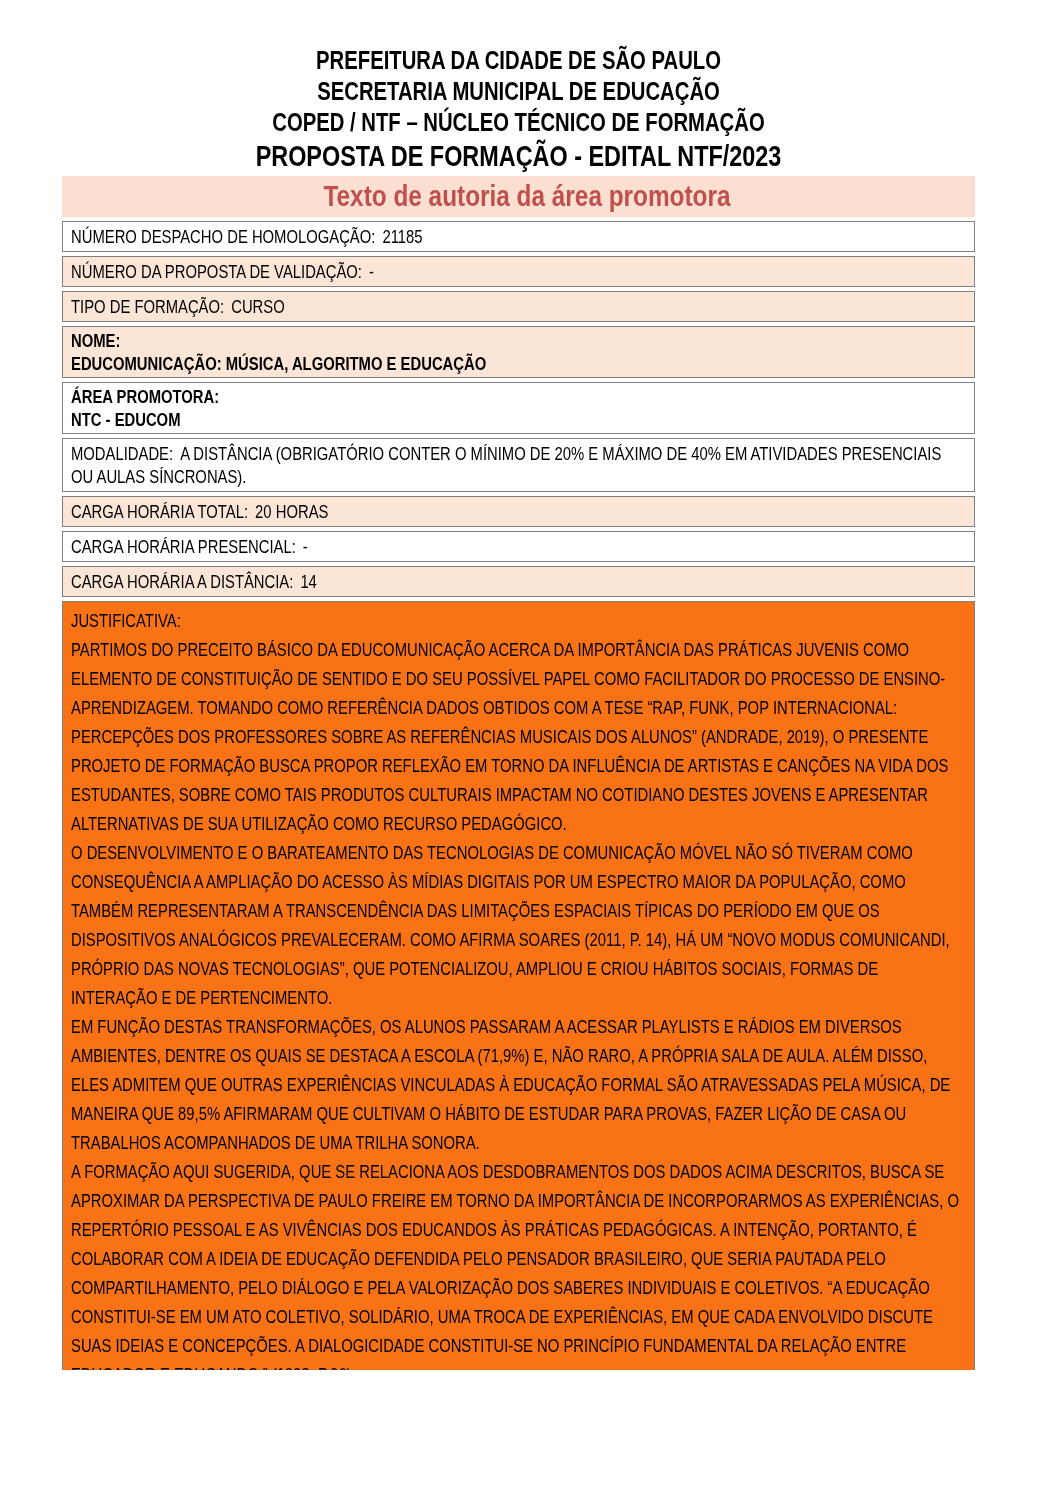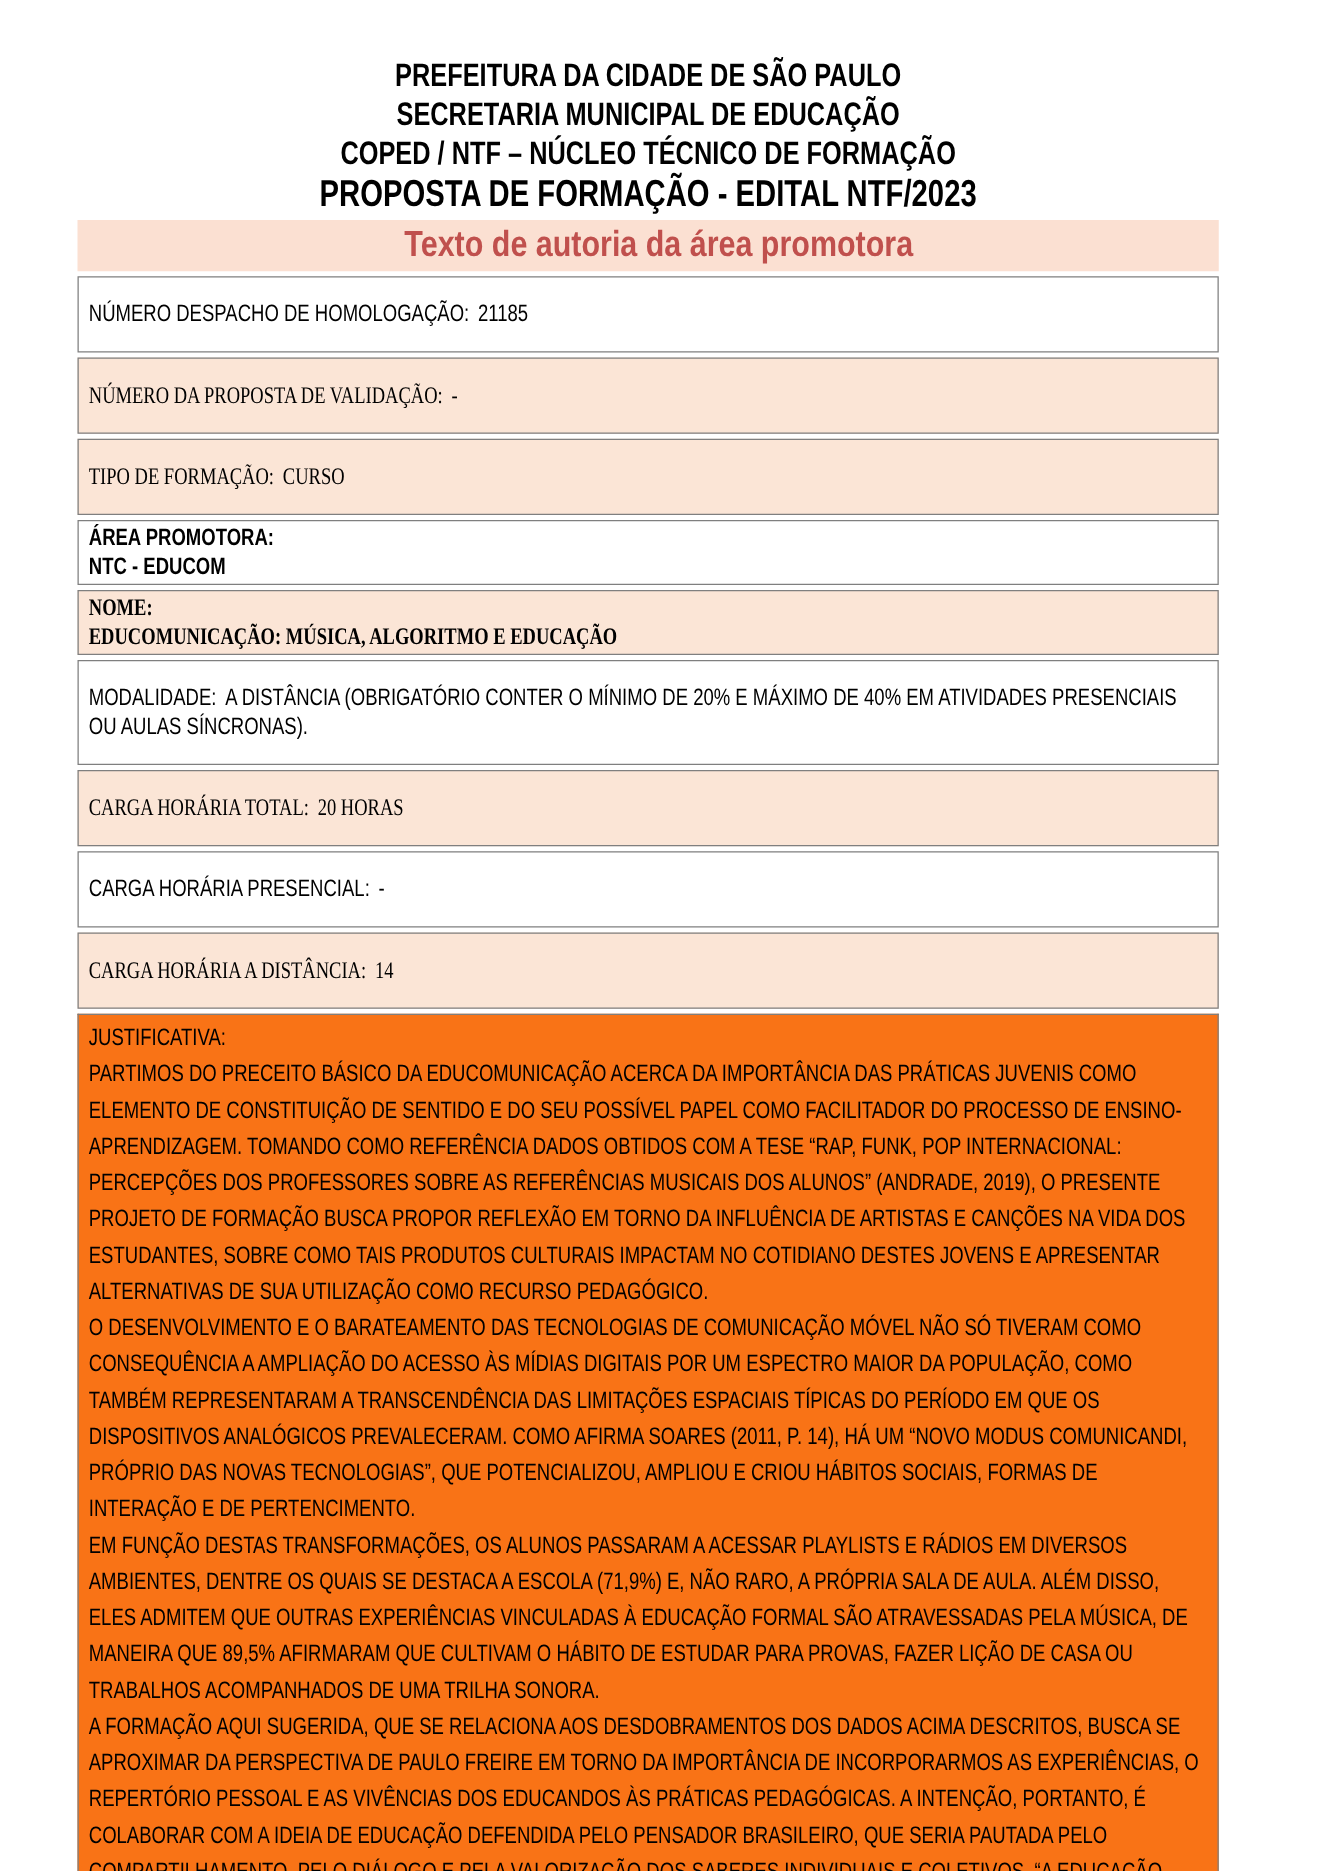--- a/index.html
+++ b/index.html
@@ -31,24 +31,24 @@
   .banner .banner-text {
     display:block; line-height:41px; white-space:nowrap;
     font-weight:bold; font-size:29px;
     color:var(--banner-text,#c0504d);
     transform:scaleX(0.84); transform-origin:50% 50%;
   }
 
   
   .row {
     border:1px solid var(--row-border,#7f7f7f);
-    margin-top:4px; padding:18px 8px;
+    margin-top:4px; padding:3px 8px;
     background:#fff; overflow:hidden;
   }
-  .row.alt { background:var(--row-alt-bg,#fbe5d6);font-family:Liberation Serif, serif; }
+  .row.alt { background:var(--row-alt-bg,#fbe5d6); }
   .narrow {
     width:128.2%;
     transform:scaleX(0.78); transform-origin:0 0;
     font-size:19px; line-height:23px;
   }
   .row .val { margin-left:9px; }
   .row.stacked { padding:2px 8px; }
   .row.stacked .narrow { font-weight:bold; }
   .row.stacked .lbl, .row.stacked .val { display:block; margin-left:0; }
 
@@ -82,30 +82,30 @@
 
     <div class="row">
       <div class="narrow"><span class="lbl">NÚMERO DESPACHO DE HOMOLOGAÇÃO:</span><span class="val">21185</span></div>
     </div>
     <div class="row alt">
       <div class="narrow"><span class="lbl">NÚMERO DA PROPOSTA DE VALIDAÇÃO:</span><span class="val">-</span></div>
     </div>
     <div class="row alt">
       <div class="narrow"><span class="lbl">TIPO DE FORMAÇÃO:</span><span class="val">CURSO</span></div>
     </div>
+    <div class="row alt stacked">
+      <div class="narrow">
+          <span class="lbl">NOME:</span>
+          <span class="val">EDUCOMUNICAÇÃO: MÚSICA, ALGORITMO E EDUCAÇÃO</span>
+        </div>
+    </div>
     <div class="row stacked">
       <div class="narrow">
           <span class="lbl">ÁREA PROMOTORA:</span>
           <span class="val">NTC - EDUCOM</span>
-        </div>
-    </div>
-    <div class="row alt stacked">
-      <div class="narrow">
-          <span class="lbl">NOME:</span>
-          <span class="val">EDUCOMUNICAÇÃO: MÚSICA, ALGORITMO E EDUCAÇÃO</span>
         </div>
     </div>
     <div class="row">
       <div class="narrow"><span class="lbl">MODALIDADE:</span><span class="val">A DISTÂNCIA (OBRIGATÓRIO CONTER O MÍNIMO DE 20% E MÁXIMO DE 40% EM ATIVIDADES PRESENCIAIS OU AULAS SÍNCRONAS).</span></div>
     </div>
     <div class="row alt">
       <div class="narrow"><span class="lbl">CARGA HORÁRIA TOTAL:</span><span class="val">20 HORAS</span></div>
     </div>
     <div class="row">
       <div class="narrow"><span class="lbl">CARGA HORÁRIA PRESENCIAL:</span><span class="val">-</span></div>

